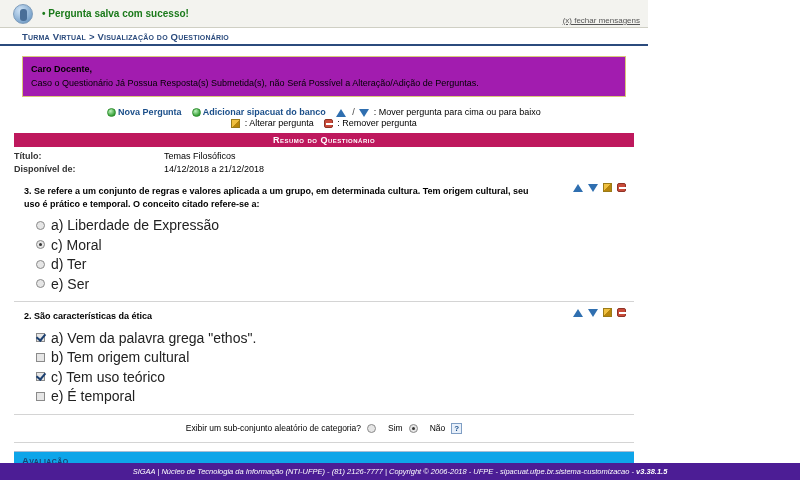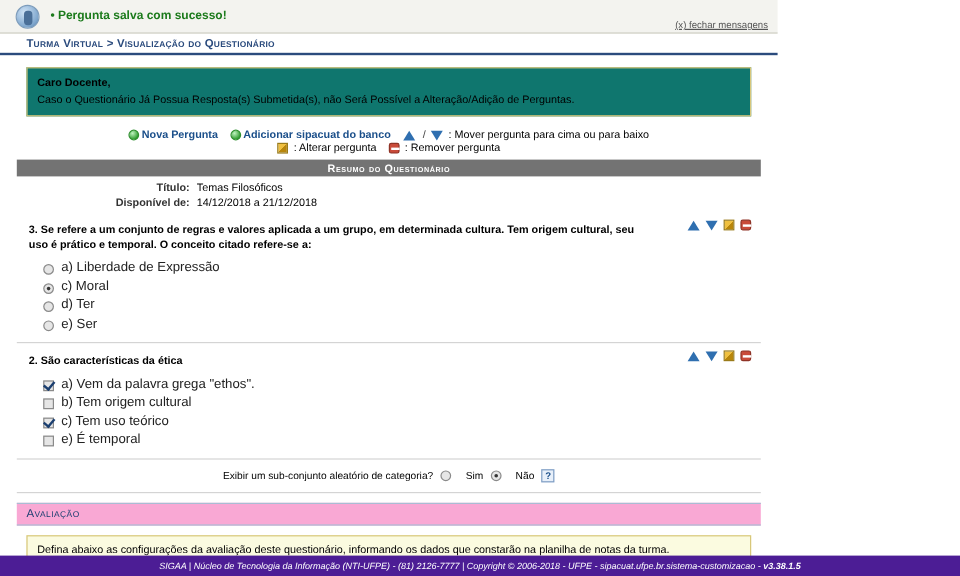--- a/index.html
+++ b/index.html
@@ -80,21 +80,21 @@
   }
 
   
   .content {
     padding: 6px 8px 0 8px;
   }
 
   .warnbox {
     margin: 4px 14px 6px 14px;
     border: 1px solid #d8c77a;
-    background: #0f766e;
+    background: #a21caf;
     padding: 6px 8px;
     font-size: 9px;
     line-height: 1.5;
   }
   .warnbox b { font-size: 9px; }
 
   
   .actions {
     text-align: center;
     padding: 3px 0 2px 0;
@@ -145,39 +145,39 @@
     position: relative;
   }
   .ico-del::after {
     content: "";
     position: absolute; left: 1px; top: 3px;
     width: 7px; height: 2px; background: #fff;
   }
 
   
   .sect-head {
-    background: #737373;
+    background: #be185d;
     color: #fff;
     text-align: center;
     font-weight: bold;
     font-size: 9px;
     font-variant: small-caps;
     letter-spacing: .5px;
     padding: 2px 0;
     margin: 2px 6px 0 6px;
   }
 
   .info-table {
     margin: 4px 6px 0 6px;
     font-size: 9px;
   }
   .info-row { display: flex; margin-bottom: 3px; }
   .info-label {
     width: 150px;
-    text-align: right;
+    text-align: left;
     padding-right: 6px;
     font-weight: bold;
     color: #333;
   }
   .info-val { color: #000; }
 
   .subsec {
     margin: 6px 0 0 0;
     background: #e9eef5;
     border-top: 1px solid #b9c6d8;
@@ -206,22 +206,22 @@
     position: absolute;
     right: 6px; top: 6px;
     display: flex;
     gap: 3px;
     align-items: center;
   }
   .tool { cursor: pointer; }
   .opts { margin: 7px 0 0 18px; }
   .opt {
     display: flex;
-    align-items: flex-end;
-    font-size: 11px;
+    align-items: center;
+    font-size: 14px;
     margin-bottom: 3.5px;
     color: #222;
   }
   .radio {
     width: 9px; height: 9px;
     border-radius: 50%;
     border: 1px solid #8a8a8a;
     background: #e6e6e6;
     margin-right: 6px;
     flex: none;
@@ -271,25 +271,25 @@
     font-size: 8px;
     line-height: 9px;
     text-align: center;
     font-weight: bold;
     cursor: pointer;
   }
 
   
   .aval-head {
     margin: 8px 6px 0 6px;
-    background: #f9a8d4;
+    background: #0ea5e9;
     border-top: 1px solid #a9bdd4;
     border-bottom: 1px solid #a9bdd4;
     color: #1b3f70;
-    font-weight: normal;
+    font-weight: bold;
     font-variant: small-caps;
     font-size: 9.5px;
     letter-spacing: .4px;
     padding: 3px 8px;
   }
   .aval-note {
     margin: 8px 14px 0 14px;
     border: 1px solid #d8c77a;
     background: #fbfbe0;
     padding: 6px 8px;

